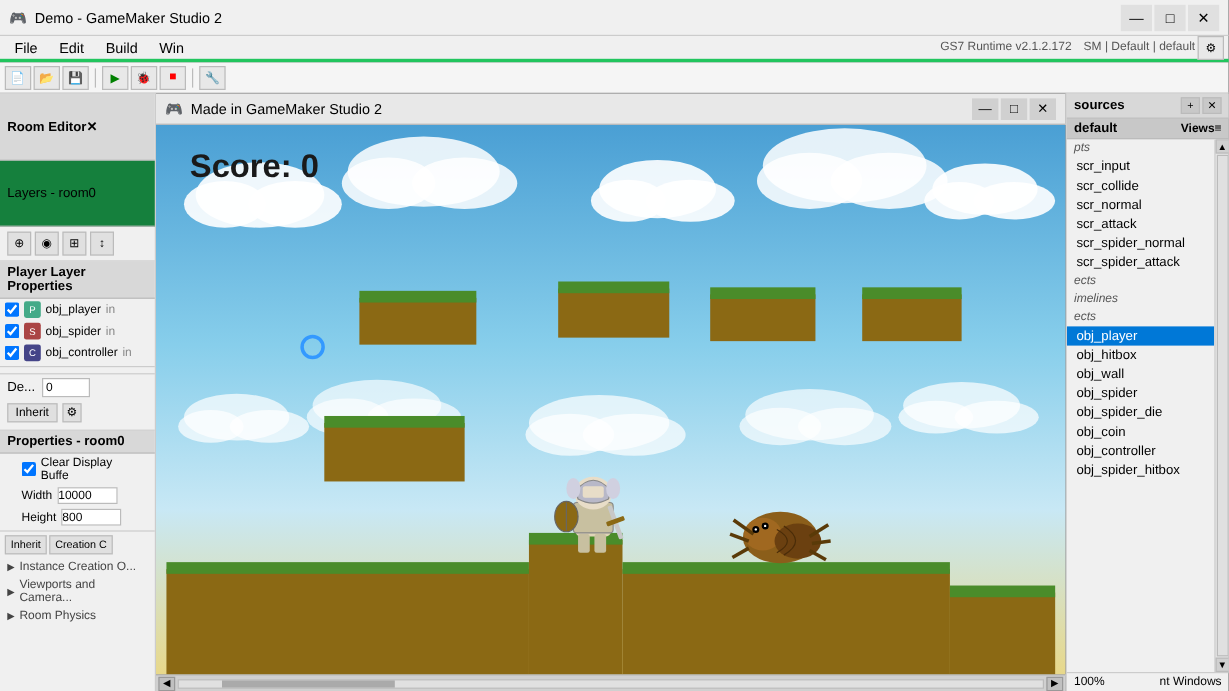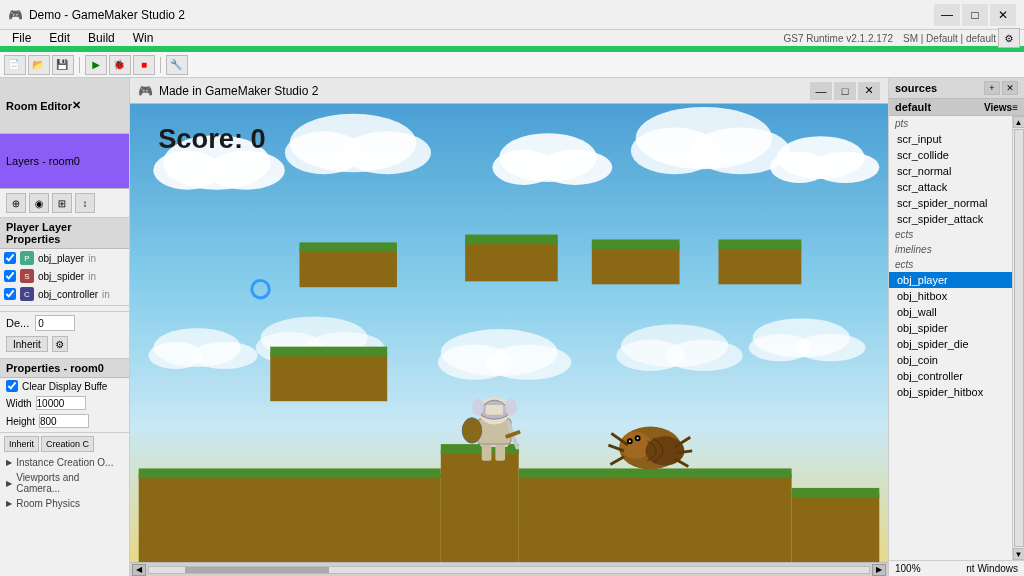--- a/index.html
+++ b/index.html
@@ -27,21 +27,21 @@
       display: flex; align-items: center; justify-content: center;
     }
 
     
     .menu-bar {
       height: 22px;
       background: #f0f0f0;
       display: flex;
       align-items: center;
       padding: 0 4px;
-      border-bottom: 6px solid #22c55e;
+      border-bottom: 3px solid #22c55e;
       font-size: 12px;
       gap: 2px;
       justify-content: flex-end;
     }
     .menu-item {
       padding: 2px 8px;
       cursor: pointer;
     }
 
     
@@ -187,21 +187,21 @@
     }
     .room-props-header {
       background: #d8d8d8;
       padding: 3px 6px;
       font-weight: bold;
       border-bottom: 1px solid #bbb;
       font-size: 11px;
     }
     .room-prop-row {
       display: flex; align-items: center;
-      padding: 2px 6px; gap: 4px;
+      padding: 2px 18px; gap: 4px;
       font-size: 10px;
     }
     .room-prop-input {
       width: 50px; height: 14px;
       border: 1px solid #bbb;
       background: white;
       font-size: 10px;
     }
 
     .bottom-btns {
@@ -450,21 +450,21 @@
   <button class="tool-btn">🔧</button>
 </div>
 
 <div class="main-area">
 
   <div class="left-panel">
     <div class="panel-header">
       <span>Room Editor</span>
       <span class="panel-close">✕</span>
     </div>
-    <div class="panel-header" style="font-weight:normal; background:#8b5cf6;">
+    <div class="panel-header" style="font-weight:normal; background:#15803d;">
       <span>Layers - room0</span>
     </div>
 
 
     <div class="layer-tools">
       <button class="layer-tool-btn">⊕</button>
       <button class="layer-tool-btn">◉</button>
       <button class="layer-tool-btn">⊞</button>
       <button class="layer-tool-btn">↕</button>
     </div>

